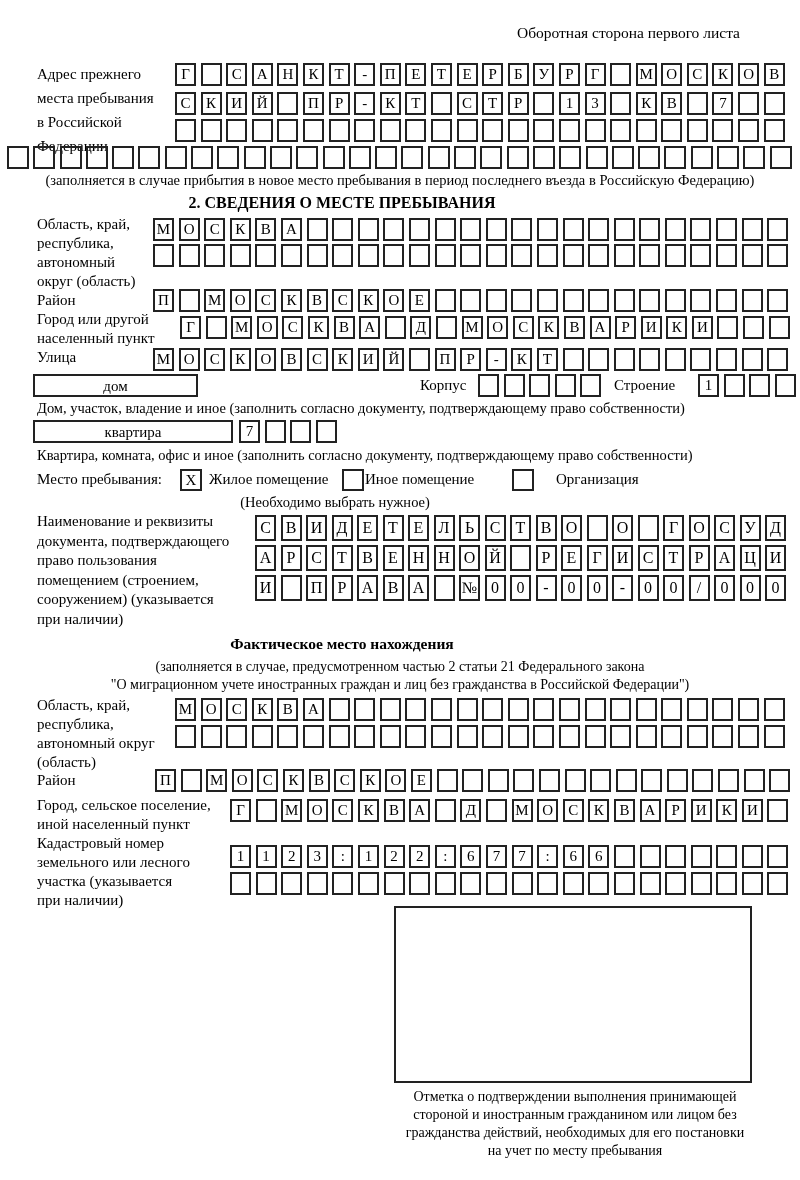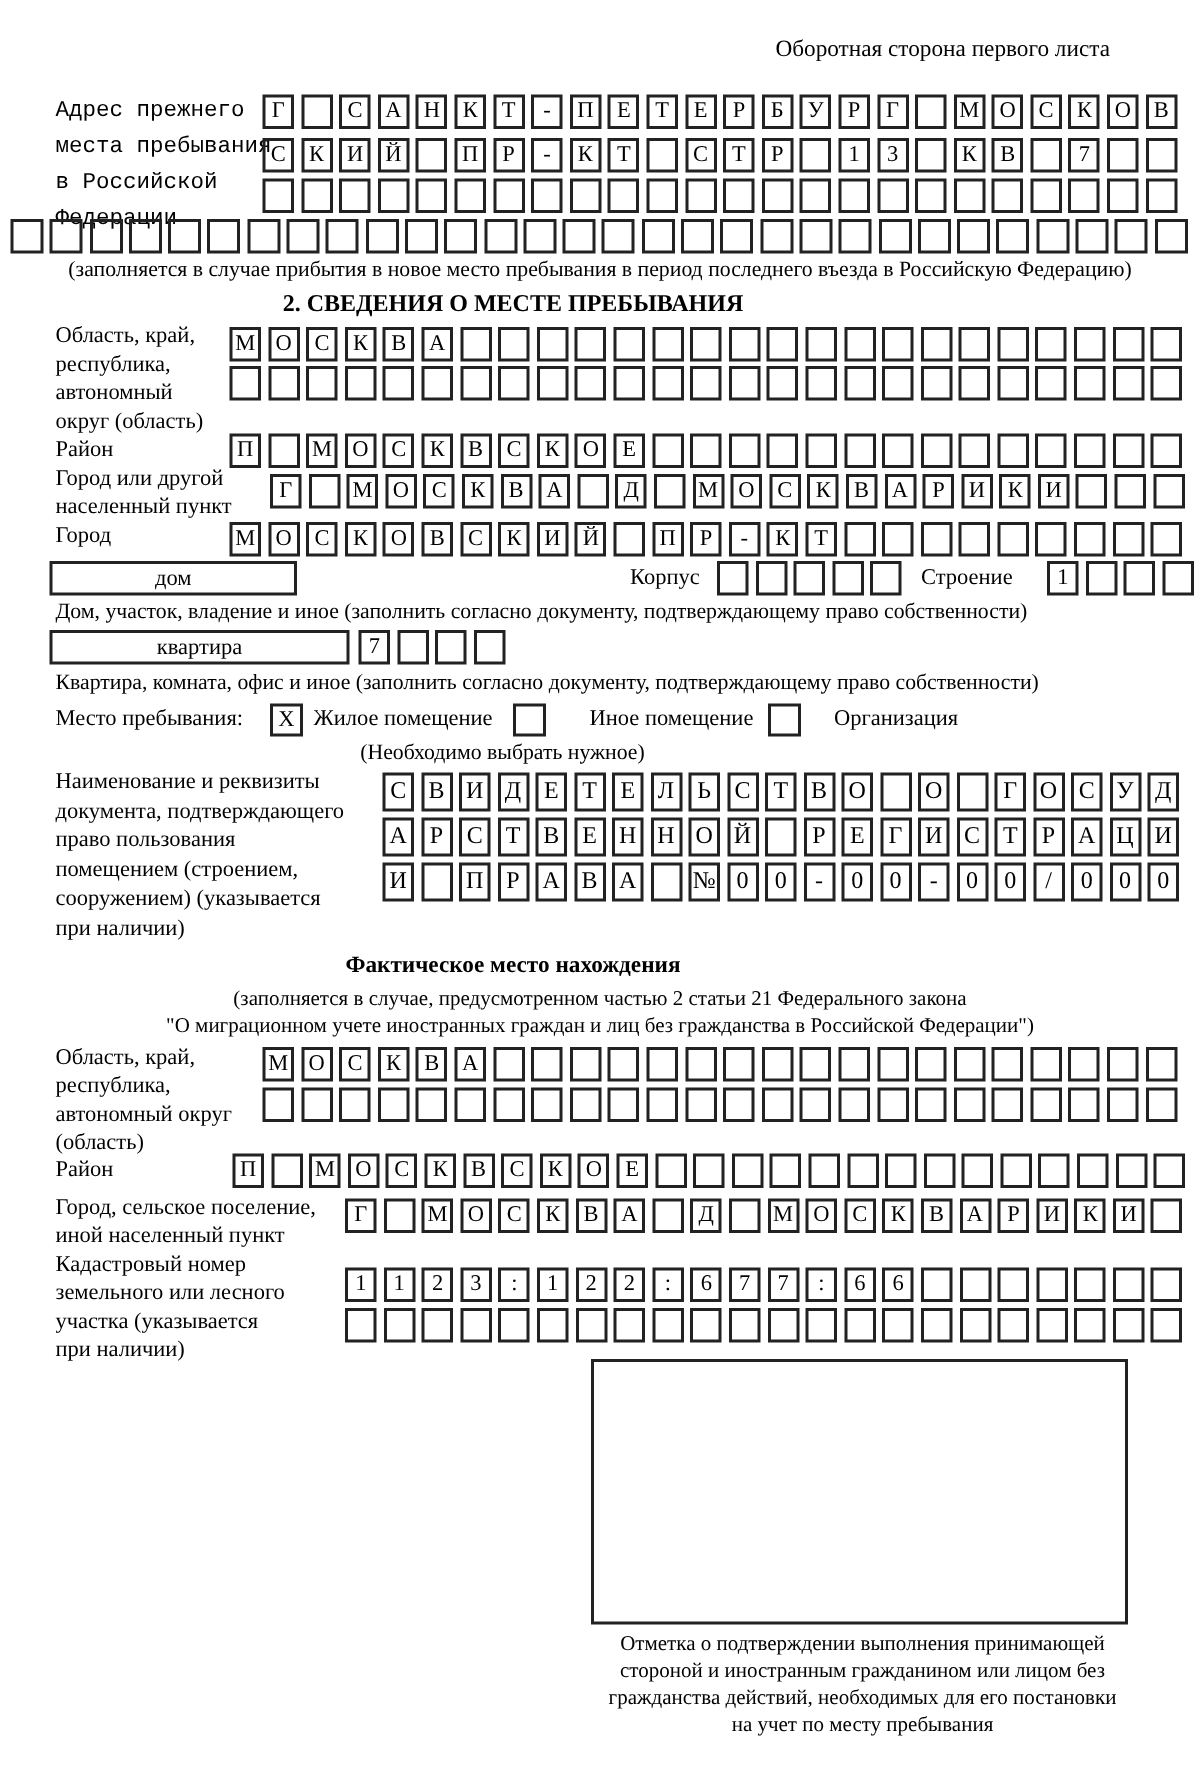--- a/index.html
+++ b/index.html
@@ -35,21 +35,21 @@
   .small-note{position:absolute;font-size:14px;text-align:center;white-space:pre-line;line-height:18px;}
   .stamp-box{position:absolute;box-sizing:border-box;border:2px solid #222;background:#fff;}
 </style>
 </head>
 <body>
 
 <div class="sheet">
 
   <div class="abs note-right">Оборотная сторона первого листа</div>
 
-  <div class="abs lbl lbl-wide" style="left:37px;top:62px;width:150px;font-family:Liberation Mono, monospace;">Адрес прежнего
+  <div class="abs lbl lbl-wide" style="left:37px;top:62px;width:150px;">Адрес прежнего
 места пребывания
 в Российской
 Федерации</div>
   <div class="cellrow" style="left:175px;top:63px;"><span class="cell">Г</span><span class="cell"></span><span class="cell">С</span><span class="cell">А</span><span class="cell">Н</span><span class="cell">К</span><span class="cell">Т</span><span class="cell">-</span><span class="cell">П</span><span class="cell">Е</span><span class="cell">Т</span><span class="cell">Е</span><span class="cell">Р</span><span class="cell">Б</span><span class="cell">У</span><span class="cell">Р</span><span class="cell">Г</span><span class="cell"></span><span class="cell">М</span><span class="cell">О</span><span class="cell">С</span><span class="cell">К</span><span class="cell">О</span><span class="cell">В</span></div>
   <div class="cellrow" style="left:175px;top:92px;"><span class="cell">С</span><span class="cell">К</span><span class="cell">И</span><span class="cell">Й</span><span class="cell"></span><span class="cell">П</span><span class="cell">Р</span><span class="cell">-</span><span class="cell">К</span><span class="cell">Т</span><span class="cell"></span><span class="cell">С</span><span class="cell">Т</span><span class="cell">Р</span><span class="cell"></span><span class="cell">1</span><span class="cell">3</span><span class="cell"></span><span class="cell">К</span><span class="cell">В</span><span class="cell"></span><span class="cell">7</span><span class="cell"></span><span class="cell"></span></div>
   <div class="cellrow" style="left:175px;top:119px;"><span class="cell"></span><span class="cell"></span><span class="cell"></span><span class="cell"></span><span class="cell"></span><span class="cell"></span><span class="cell"></span><span class="cell"></span><span class="cell"></span><span class="cell"></span><span class="cell"></span><span class="cell"></span><span class="cell"></span><span class="cell"></span><span class="cell"></span><span class="cell"></span><span class="cell"></span><span class="cell"></span><span class="cell"></span><span class="cell"></span><span class="cell"></span><span class="cell"></span><span class="cell"></span><span class="cell"></span></div>
   <div class="cellrow cells-wide" style="left:7px;top:146px;"><span class="cell"></span><span class="cell"></span><span class="cell"></span><span class="cell"></span><span class="cell"></span><span class="cell"></span><span class="cell"></span><span class="cell"></span><span class="cell"></span><span class="cell"></span><span class="cell"></span><span class="cell"></span><span class="cell"></span><span class="cell"></span><span class="cell"></span><span class="cell"></span><span class="cell"></span><span class="cell"></span><span class="cell"></span><span class="cell"></span><span class="cell"></span><span class="cell"></span><span class="cell"></span><span class="cell"></span><span class="cell"></span><span class="cell"></span><span class="cell"></span><span class="cell"></span><span class="cell"></span><span class="cell"></span></div>
   <div class="cap cap-center" style="top:172px;">(заполняется в случае прибытия в новое место пребывания в период последнего въезда в Российскую Федерацию)</div>
 
   <div class="title" style="top:194px;">2. СВЕДЕНИЯ О МЕСТЕ ПРЕБЫВАНИЯ</div>
@@ -61,39 +61,39 @@
   <div class="cellrow" style="left:153px;top:218px;"><span class="cell">М</span><span class="cell">О</span><span class="cell">С</span><span class="cell">К</span><span class="cell">В</span><span class="cell">А</span><span class="cell"></span><span class="cell"></span><span class="cell"></span><span class="cell"></span><span class="cell"></span><span class="cell"></span><span class="cell"></span><span class="cell"></span><span class="cell"></span><span class="cell"></span><span class="cell"></span><span class="cell"></span><span class="cell"></span><span class="cell"></span><span class="cell"></span><span class="cell"></span><span class="cell"></span><span class="cell"></span><span class="cell"></span></div>
   <div class="cellrow" style="left:153px;top:244px;"><span class="cell"></span><span class="cell"></span><span class="cell"></span><span class="cell"></span><span class="cell"></span><span class="cell"></span><span class="cell"></span><span class="cell"></span><span class="cell"></span><span class="cell"></span><span class="cell"></span><span class="cell"></span><span class="cell"></span><span class="cell"></span><span class="cell"></span><span class="cell"></span><span class="cell"></span><span class="cell"></span><span class="cell"></span><span class="cell"></span><span class="cell"></span><span class="cell"></span><span class="cell"></span><span class="cell"></span><span class="cell"></span></div>
 
   <div class="abs lbl" style="left:37px;top:291px;">Район</div>
   <div class="cellrow" style="left:153px;top:289px;"><span class="cell">П</span><span class="cell"></span><span class="cell">М</span><span class="cell">О</span><span class="cell">С</span><span class="cell">К</span><span class="cell">В</span><span class="cell">С</span><span class="cell">К</span><span class="cell">О</span><span class="cell">Е</span><span class="cell"></span><span class="cell"></span><span class="cell"></span><span class="cell"></span><span class="cell"></span><span class="cell"></span><span class="cell"></span><span class="cell"></span><span class="cell"></span><span class="cell"></span><span class="cell"></span><span class="cell"></span><span class="cell"></span><span class="cell"></span></div>
 
   <div class="abs lbl" style="left:37px;top:310px;width:145px;">Город или другой
 населенный пункт</div>
   <div class="cellrow" style="left:180px;top:316px;"><span class="cell">Г</span><span class="cell"></span><span class="cell">М</span><span class="cell">О</span><span class="cell">С</span><span class="cell">К</span><span class="cell">В</span><span class="cell">А</span><span class="cell"></span><span class="cell">Д</span><span class="cell"></span><span class="cell">М</span><span class="cell">О</span><span class="cell">С</span><span class="cell">К</span><span class="cell">В</span><span class="cell">А</span><span class="cell">Р</span><span class="cell">И</span><span class="cell">К</span><span class="cell">И</span><span class="cell"></span><span class="cell"></span><span class="cell"></span></div>
 
-  <div class="abs lbl" style="left:37px;top:348px;">Город</div>
+  <div class="abs lbl" style="left:37px;top:348px;">Улица</div>
   <div class="cellrow" style="left:153px;top:348px;"><span class="cell">М</span><span class="cell">О</span><span class="cell">С</span><span class="cell">К</span><span class="cell">О</span><span class="cell">В</span><span class="cell">С</span><span class="cell">К</span><span class="cell">И</span><span class="cell">Й</span><span class="cell"></span><span class="cell">П</span><span class="cell">Р</span><span class="cell">-</span><span class="cell">К</span><span class="cell">Т</span><span class="cell"></span><span class="cell"></span><span class="cell"></span><span class="cell"></span><span class="cell"></span><span class="cell"></span><span class="cell"></span><span class="cell"></span><span class="cell"></span></div>
 
   <div class="box-label" style="left:33px;top:374px;width:165px;">дом</div>
   <div class="inline-lbl" style="left:420px;top:377px;">Корпус</div>
   <div class="cellrow" style="left:478px;top:374px;"><span class="cell"></span><span class="cell"></span><span class="cell"></span><span class="cell"></span><span class="cell"></span></div>
   <div class="inline-lbl" style="left:614px;top:377px;text-align:center;">Строение</div>
   <div class="cellrow" style="left:698px;top:374px;"><span class="cell">1</span><span class="cell"></span><span class="cell"></span><span class="cell"></span></div>
   <div class="cap" style="left:37px;top:400px;">Дом, участок, владение и иное (заполнить согласно документу, подтверждающему право собственности)</div>
 
   <div class="box-label" style="left:33px;top:420px;width:200px;">квартира</div>
   <div class="cellrow" style="left:239px;top:420px;"><span class="cell">7</span><span class="cell"></span><span class="cell"></span><span class="cell"></span></div>
   <div class="cap" style="left:37px;top:447px;">Квартира, комната, офис и иное (заполнить согласно документу, подтверждающему право собственности)</div>
 
   <div class="inline-lbl" style="left:37px;top:471px;">Место пребывания:</div>
   <div class="chk" style="left:180px;top:469px;">X</div>
   <div class="inline-lbl" style="left:209px;top:471px;">Жилое помещение</div>
   <div class="chk" style="left:342px;top:469px;"></div>
-  <div class="inline-lbl" style="left:393px;top:471px;">Иное помещение</div>
+  <div class="inline-lbl" style="left:365px;top:471px;">Иное помещение</div>
   <div class="chk" style="left:512px;top:469px;"></div>
   <div class="inline-lbl" style="left:556px;top:471px;">Организация</div>
   <div class="abs" style="left:100px;top:494px;width:470px;text-align:center;font-size:14.5px;">(Необходимо выбрать нужное)</div>
 
   <div class="abs lbl doc-lbl" style="left:37px;top:512px;width:215px;">Наименование и реквизиты
 документа, подтверждающего
 право пользования
 помещением (строением,
 сооружением) (указывается
 при наличии)</div>

